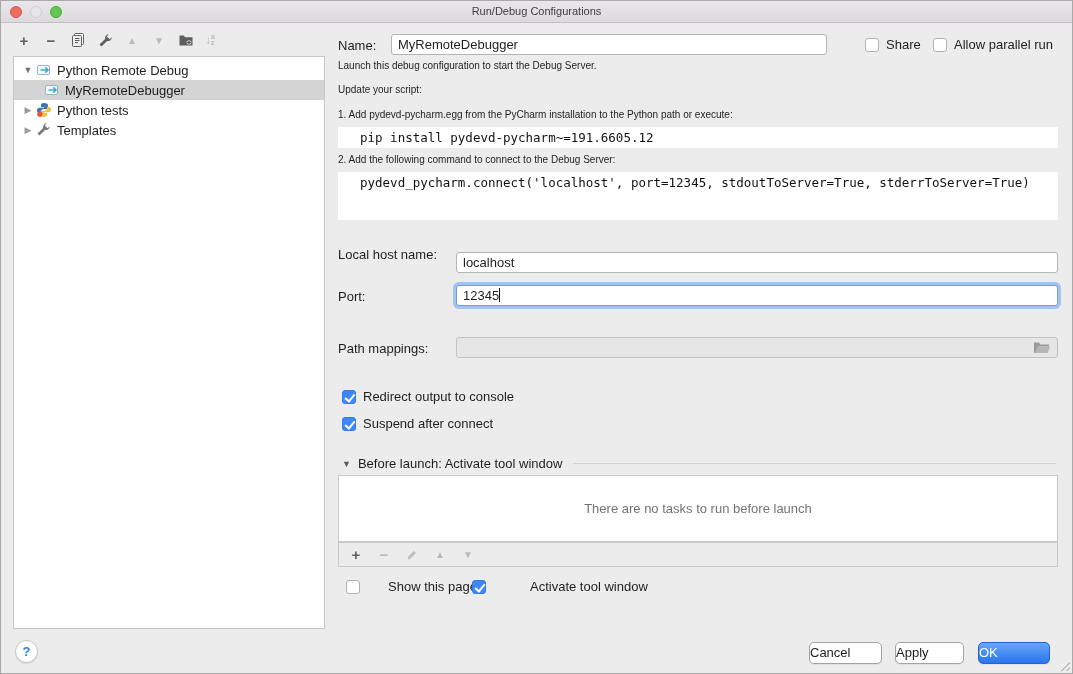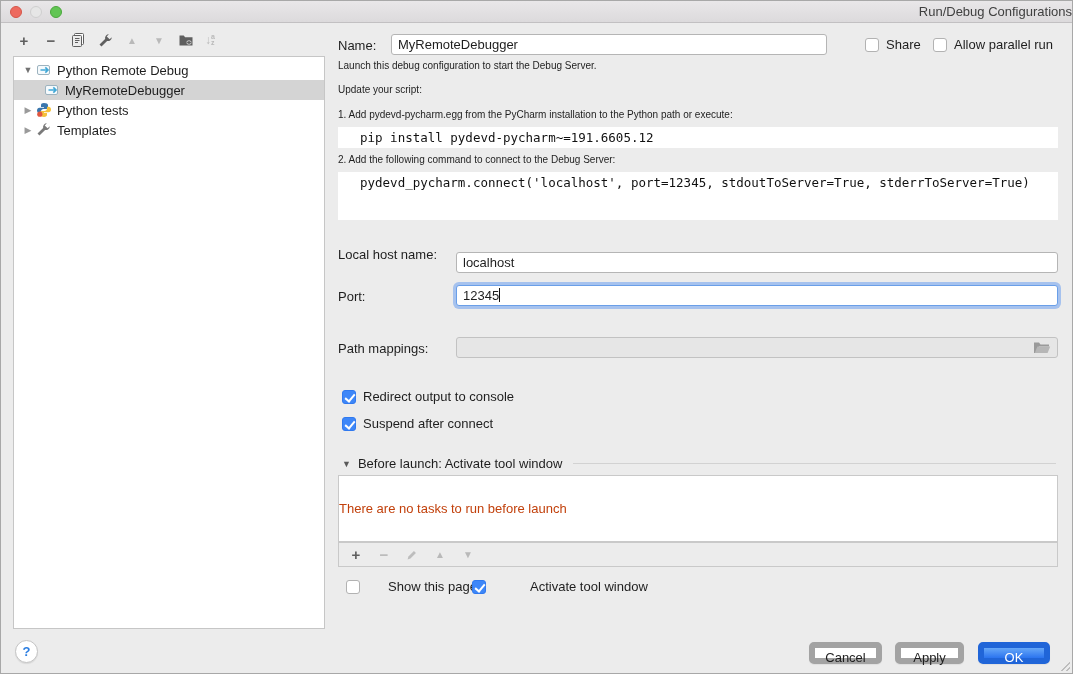--- a/index.html
+++ b/index.html
@@ -7,21 +7,21 @@
   .window {
     position:relative; width:1073px; height:674px; background:#ececec;
     font-family:"Liberation Sans", sans-serif; font-size:13px; color:#1e1e1e;
     overflow:hidden; border:1px solid #a8a8a8; box-shadow:0 10px 30px rgba(0,0,0,.3);
   }
   
   .titlebar { position:absolute; top:0; left:0; right:0; height:22px;
     background:linear-gradient(#e9e7e9,#dcdadc); border-bottom:1px solid #c2c0c2; }
   .traffic { position:absolute; top:5px; left:9px; display:flex; gap:8px; }
   .light { width:12px; height:12px; border-radius:50%; border:1px solid rgba(0,0,0,.15); }
-  .title { text-align:right; line-height:21px; font-size:13px; color:#404040; }
+  .title { text-align:center; line-height:21px; font-size:11px; color:#404040; }
   
   .side-toolbar { position:absolute; top:31px; left:15px; display:flex; align-items:center; gap:11px; }
   .tbi { width:16px; height:16px; display:flex; align-items:center; justify-content:center;
     font-size:15px; color:#5f5f5f; font-weight:bold; }
   .tbi.dis { color:#b9b9b9; }
   .tbi .tri { font-size:10px; font-weight:normal; }
   .sorticon { display:flex; align-items:center; color:#b9b9b9; }
   .sorticon .arr { font-size:12px; }
   .sorticon .az { display:flex; flex-direction:column; font-size:7px; line-height:6px; font-weight:bold; }
   .tree { position:absolute; left:12px; top:55px; width:312px; height:573px;
@@ -50,29 +50,29 @@
   .cb { width:14px; height:14px; border-radius:3px; border:1px solid #b2b2b2; background:#fff;
     position:relative; flex:none; }
   .cb.checked { background:#3e87f8; border-color:#3079ef; }
   .cb.checked::after { content:""; position:absolute; left:4px; top:1px; width:4px; height:8px;
     border:solid #fff; border-width:0 2px 2px 0; transform:rotate(40deg); }
   
   .blhead { position:absolute; left:341px; right:16px; display:flex; align-items:center; gap:7px; }
   .blhead .arrow { font-size:9px; color:#595959; }
   .blhead .rule { flex:1; height:1px; background:#d2d2d2; margin-left:4px; }
   .tasksbox { position:absolute; left:337px; width:720px; background:#fff; border:1px solid #c9c9c9;
-    display:flex; align-items:center; justify-content:flex-start; color:#c2410c; }
+    display:flex; align-items:center; justify-content:center; color:#737373; }
   .taskbar { position:absolute; left:337px; width:720px; height:25px; background:#ececec;
     border:1px solid #c9c9c9; display:flex; align-items:center; gap:12px; padding-left:9px; }
   
   .help { position:absolute; left:14px; top:639px; width:23px; height:23px; border-radius:50%;
     background:#fff; border:1px solid #c4c4c4; color:#2a7de1; font-weight:bold; font-size:13px;
     display:flex; align-items:center; justify-content:center; box-shadow:0 1px 1px rgba(0,0,0,.08); }
   .btn { position:absolute; top:641px; height:22px; border-radius:5px; background:#fff;
-    border:6px solid #a3a3a3; font-size:13px; text-align:center; line-height:20px;
+    border:1px solid #a3a3a3; font-size:13px; text-align:left; line-height:20px;
     font-family:"Liberation Sans", sans-serif; box-shadow:0 1px 1px rgba(0,0,0,.06); }
   .btn.primary { background:linear-gradient(#65a7f8,#2b74ef); border-color:#2065d8; color:#fff; }
   .grip { position:absolute; right:2px; bottom:2px; width:10px; height:10px;
     background:linear-gradient(135deg, transparent 50%, #bdbdbd 50%, #bdbdbd 60%, transparent 60%, transparent 75%, #bdbdbd 75%, #bdbdbd 85%, transparent 85%); }
 </style>
 </head>
 <body>
 
 <div class="window">
 

